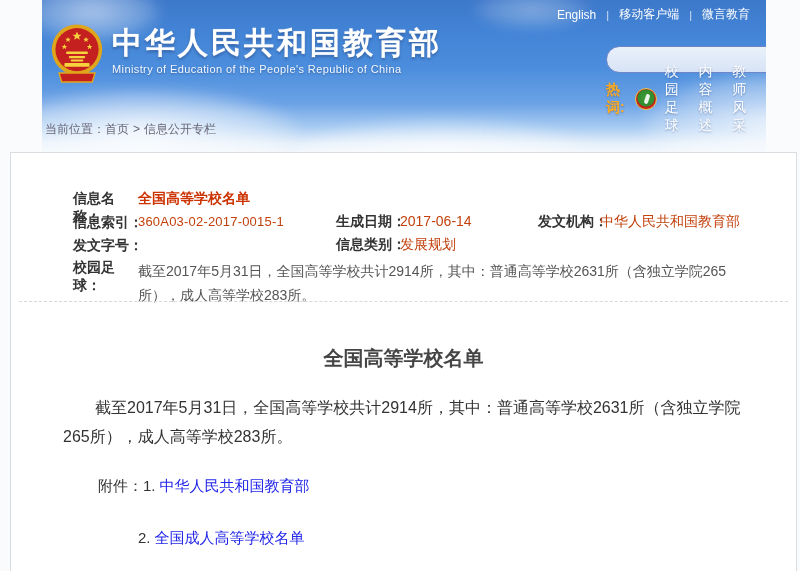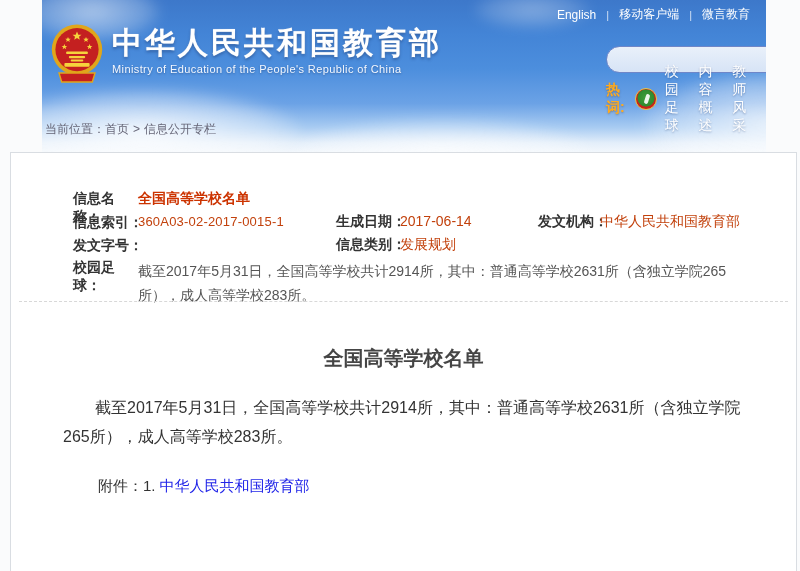--- a/index.html
+++ b/index.html
@@ -212,14 +212,17 @@
   <div class="divider"></div>
 
   <div class="article-title">全国高等学校名单</div>
 
   <div class="article-body">截至2017年5月31日，全国高等学校共计2914所，其中：普通高等学校2631所（含独立学院265所），成人高等学校283所。</div>
 
   <div class="attach1">
     <span>附件：</span><span>1.</span><a class="attach-link">中华人民共和国教育部</a>
   </div>
 
+  <div class="attach2">
+    <span>2.</span><a class="attach-link">全国成人高等学校名单</a>
+  </div>
 
 </div>
 
 </body></html>

